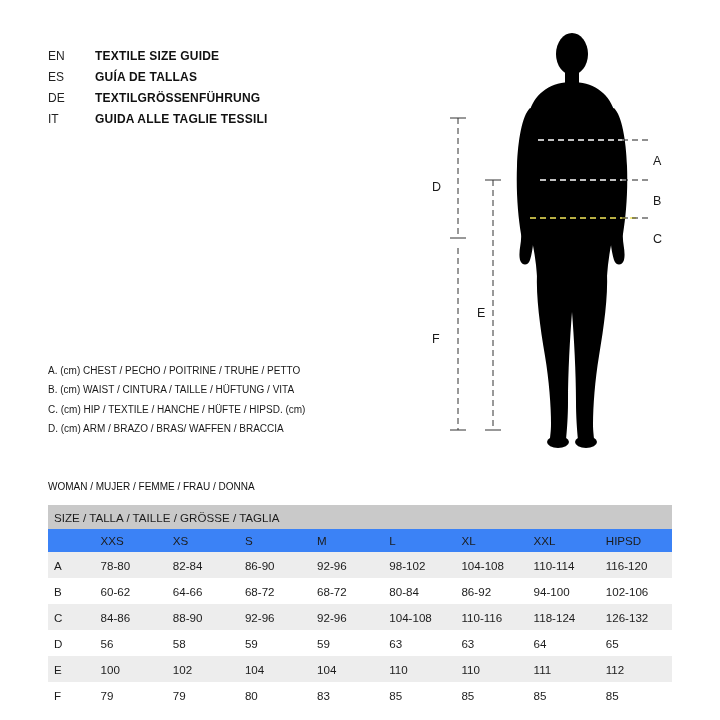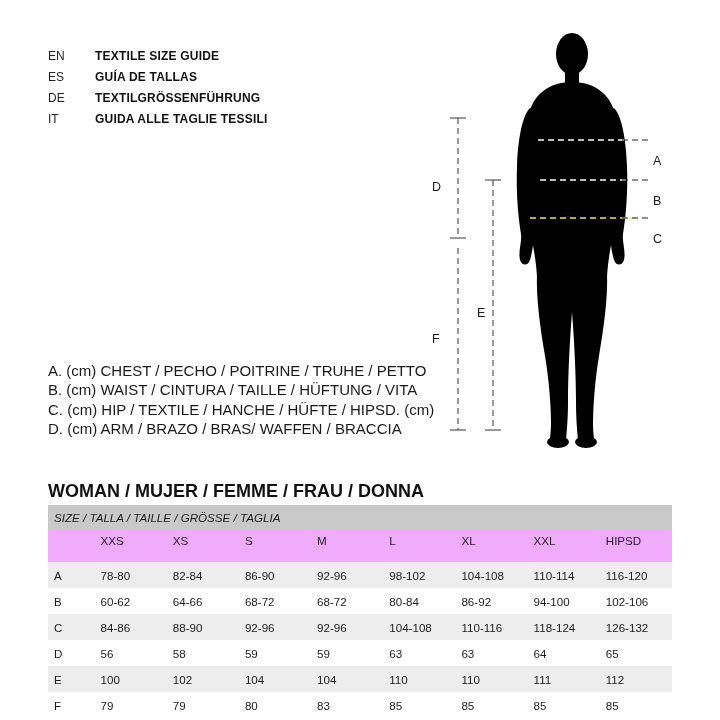--- a/index.html
+++ b/index.html
@@ -38,32 +38,32 @@
     letter-spacing: 0.2px;
     color: #111;
     text-align: right;
   }
 
   
   .legend-block {
     position: absolute;
     left: 48px;
     top: 361px;
-    font-size: 15px;
+    font-size: 10px;
     line-height: 19.4px;
     color: #1a1a1a;
   }
   .legend-row { white-space: nowrap; }
 
   .woman-line {
     position: absolute;
     left: 48px;
     top: 481px;
-    font-size: 18px;
-    font-weight: bold;
+    font-size: 10px;
+    font-weight: normal;
     color: #111;
   }
 
   
   .table-wrap {
     position: absolute;
     left: 48px;
     top: 505px;
     width: 624px;
   }
@@ -77,25 +77,24 @@
     padding: 0;
     text-align: left;
     font-weight: normal;
     height: 18px;
   }
   .size-head td {
     background: #c9c9c9;
     font-size: 11.6px;
     padding: 4px 0 4px 6px;
     height: 16px;
-    font-style: italic;
   }
   .col-head td {
-    background: #f0abfc;
-    padding: 4px 0 14px 6px;
+    background: #3b82f6;
+    padding: 4px 0 4px 6px;
     height: 15px;
   }
   .row-alt td { background: #ededed; }
   .row-white td { background: #ffffff; }
   tbody td {
     padding: 4px 0 4px 6px;
   }
   .c-label { width: 34px; }
   .c-data  { width: 56px; }
 

